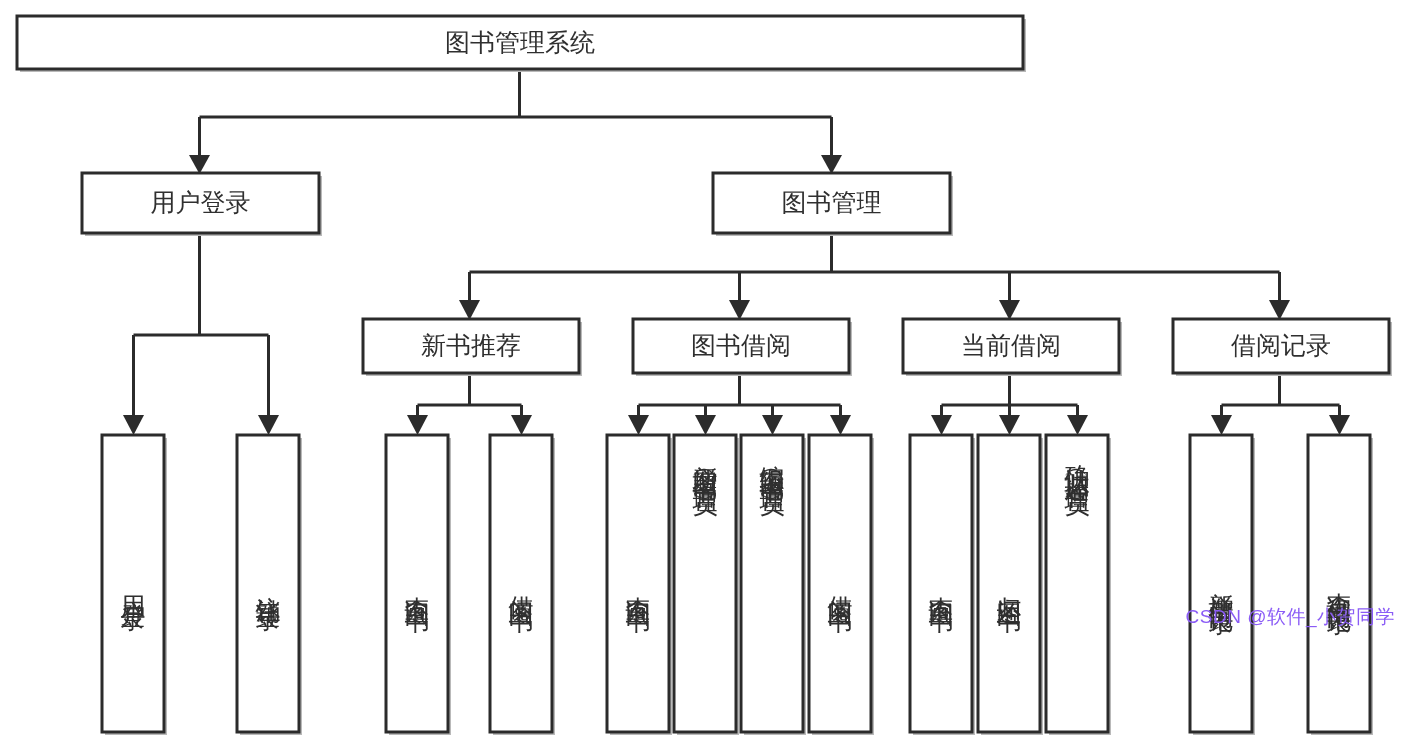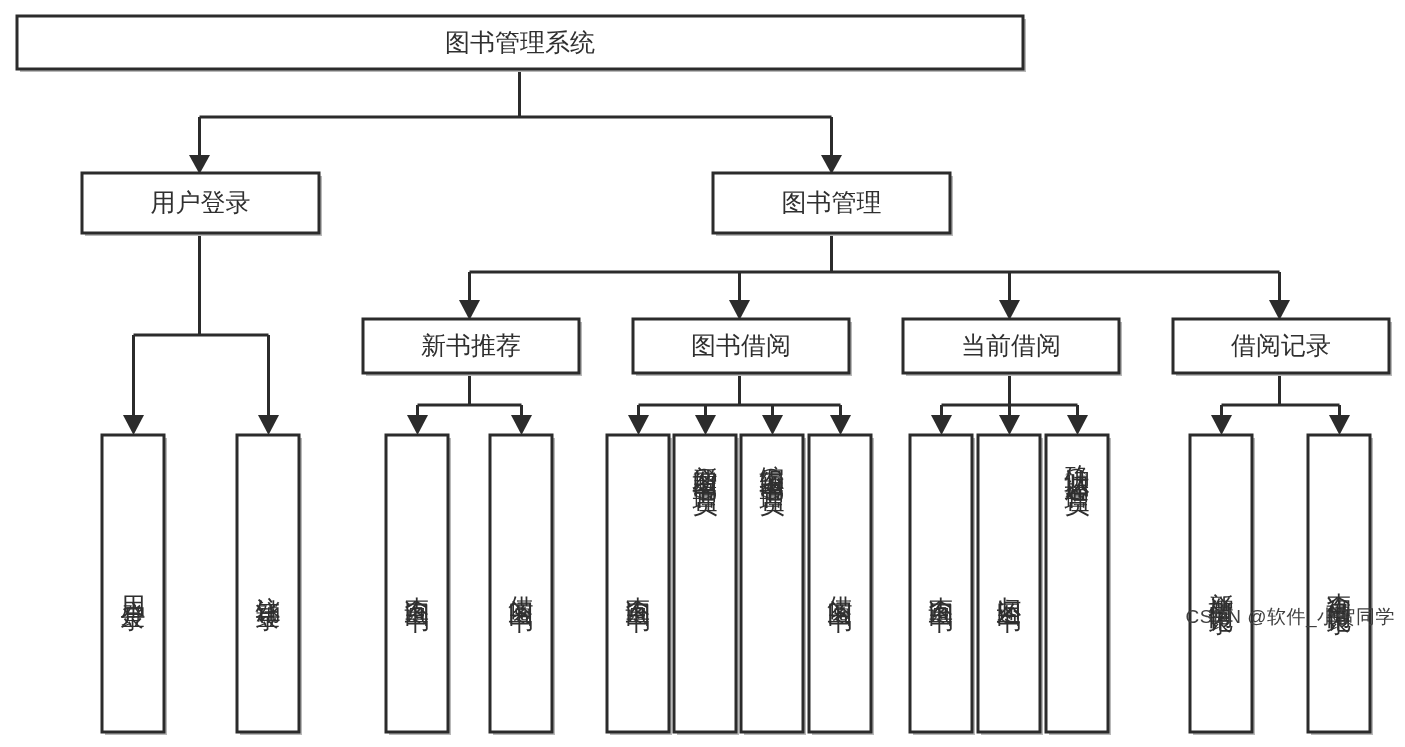--- a/index.html
+++ b/index.html
@@ -64,21 +64,21 @@
     color: #2f2f2f;
     white-space: nowrap;
     text-align: center;
   }
   #watermark {
     position: absolute;
     right: 10px;
     bottom: 6px;
     font-family: "Liberation Sans", "DejaVu Sans", sans-serif;
     font-size: 19px;
-    color: #404040;
+    color: #8b5cf6;
     letter-spacing: 0.5px;
     user-select: none;
   }
 </style>
 </head>
 <body>
 
 <div id="diagram-root">
 
   <svg width="1405" height="747" viewBox="0 0 1405 747">

